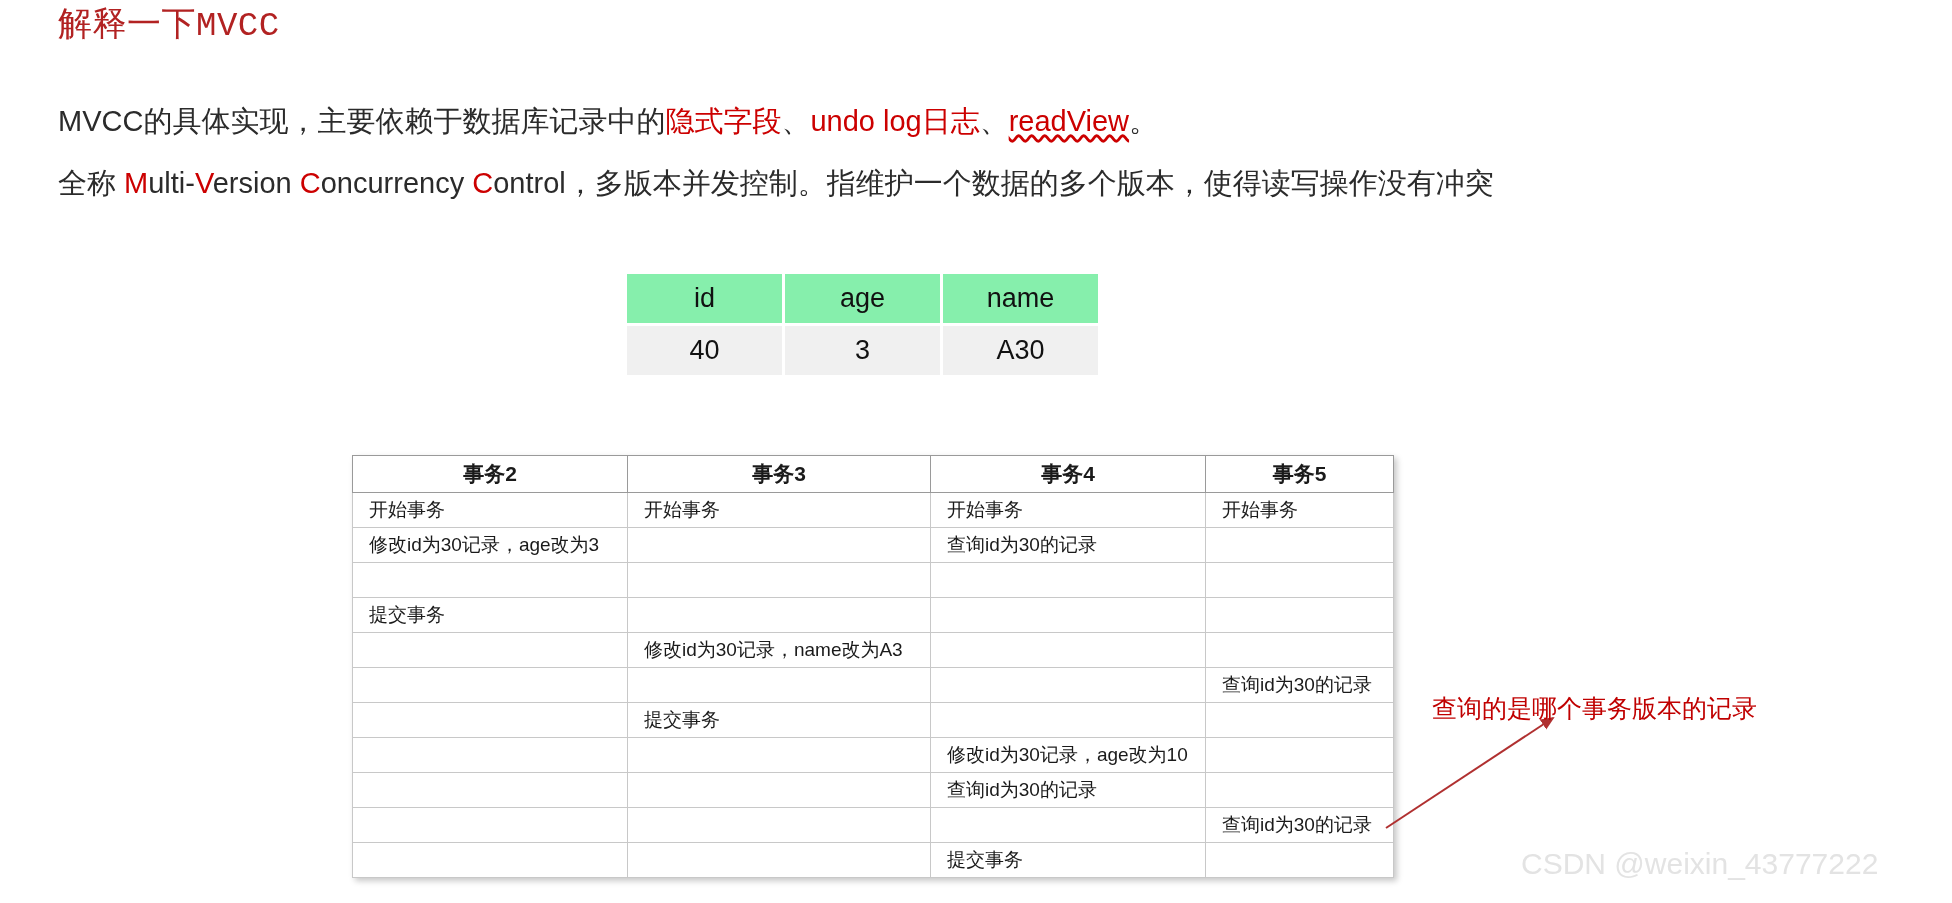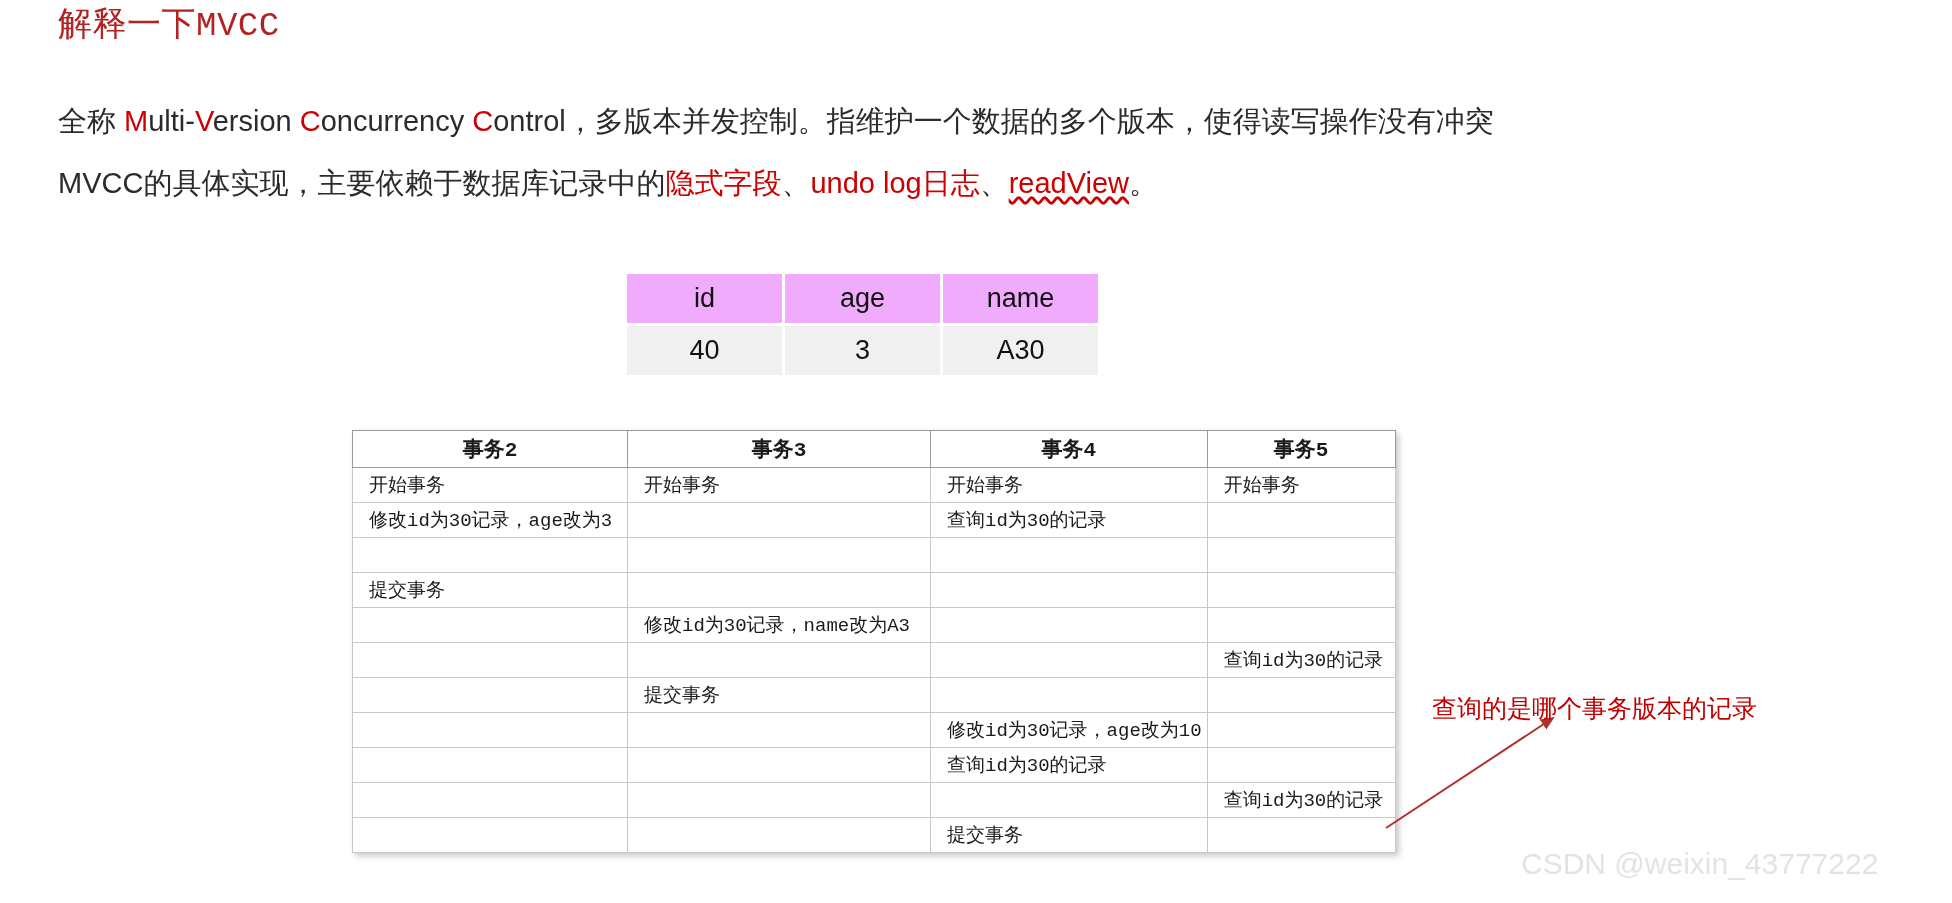--- a/index.html
+++ b/index.html
@@ -64,31 +64,30 @@
   }
   .record-table th,
   .record-table td {
     width: 155px;
     height: 49px;
     text-align: center;
     vertical-align: middle;
     font-weight: 400;
     padding: 0;
   }
-  .record-table th { background: #f0abfc; }
+  .record-table th { background: #86efac; }
   .record-table td { background: #f0f0f0; }
 
   
   .txn-wrap {
     position: absolute;
     left: 352px;
-    top: 430px;
+    top: 455px;
     box-shadow: 3px 3px 6px rgba(0,0,0,0.22);
     background: #ffffff;
-    font-family: Liberation Mono, monospace;
   }
   .txn-table {
     border-collapse: collapse;
     background: #ffffff;
     table-layout: fixed;
   }
   .txn-table th,
   .txn-table td {
     border: 1px solid #c8c8c8;
     height: 34px;
@@ -140,22 +139,22 @@
     user-select: none;
     margin-left: 24px;
   }
 </style>
 </head>
 <body>
 
 <div class="page-title">解释一下MVCC</div>
 
 <div class="body-copy">
+  <span class="ln"><span>MVCC的具体实现，主要依赖于数据库记录中的</span><span class="hl-red">隐式字段</span><span>、</span><span class="hl-red">undo log日志</span><span>、</span><span class="squiggle">readView</span><span>。</span></span>
   <span class="ln"><span>全称 </span><span class="rd">M</span><span>ulti-</span><span class="rd">V</span><span>ersion </span><span class="rd">C</span><span>oncurrency </span><span class="rd">C</span><span>ontrol</span><span>，多版本并发控制。指维护一个数据的多个版本，使得读写操作没有冲突</span></span>
-  <span class="ln"><span>MVCC的具体实现，主要依赖于数据库记录中的</span><span class="hl-red">隐式字段</span><span>、</span><span class="hl-red">undo log日志</span><span>、</span><span class="squiggle">readView</span><span>。</span></span>
 </div>
 
 <table class="record-table">
   <thead>
     <tr>
       <th>id</th>
       <th>age</th>
       <th>name</th>
     </tr>
   </thead>

